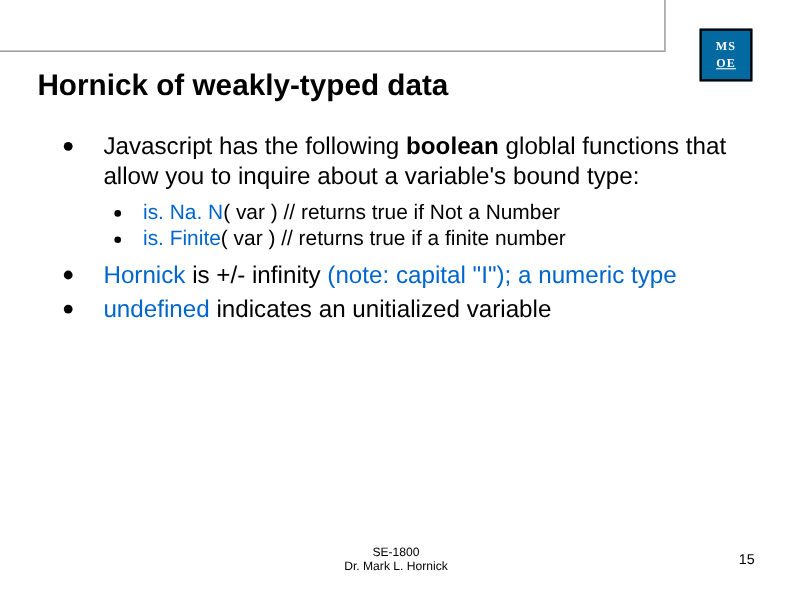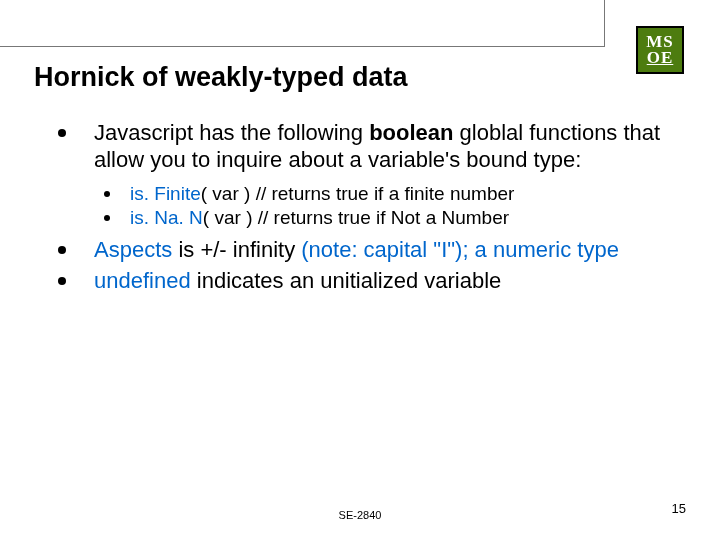--- a/index.html
+++ b/index.html
@@ -23,30 +23,30 @@
     height: 46px;
     right: 115px;
     border-left: 1px solid #777;
   }
   .logo {
     position: absolute;
     top: 26px;
     right: 36px;
     width: 48px;
     height: 48px;
-    background: #4d7c0f;
+    background: #0369a1;
     border: 2px solid #000;
     display: flex;
     flex-direction: column;
     align-items: center;
     justify-content: center;
     color: #fff;
     font-family: "Times New Roman", serif;
     font-weight: bold;
-    font-size: 17px;
+    font-size: 11px;
     line-height: 16px;
     letter-spacing: 1px;
   }
   .logo .bar { text-decoration: underline; }
   .title {
     position: absolute;
     left: 34px;
     top: 62px;
     font-size: 27px;
     font-weight: bold;
@@ -125,31 +125,32 @@
 
 <div class="title">Hornick of weakly-typed data</div>
 
 <div class="content">
   <ul>
     <li class="top">
       <span>Javascript has the following </span><b>boolean</b><span> globlal functions that allow you to inquire about a variable's bound type:</span>
     </li>
     <div class="spacer-small"></div>
     <li class="sub">
-      <span class="blue">is. Finite</span><span>( var ) // returns true if a finite number</span>
+      <span class="blue">is. Na. N</span><span>( var )  // returns true if Not a Number</span>
     </li>
     <li class="sub">
-      <span class="blue">is. Na. N</span><span>( var )  // returns true if Not a Number</span>
+      <span class="blue">is. Finite</span><span>( var ) // returns true if a finite number</span>
     </li>
     <div class="spacer-med"></div>
     <li class="top">
-      <span class="blue">Aspects</span><span> is +/- infinity </span><span class="blue">(note: capital "I"); a numeric type</span>
+      <span class="blue">Hornick</span><span> is +/- infinity </span><span class="blue">(note: capital "I"); a numeric type</span>
     </li>
     <li class="top">
       <span class="blue">undefined</span><span> indicates an unitialized variable</span>
     </li>
   </ul>
 </div>
 
 <div class="footer">
-  <div>SE-2840</div>
+  <div>SE-1800</div>
+  <div>Dr. Mark L. Hornick</div>
 </div>
 <div class="pagenum">15</div>
 
 </body></html>

